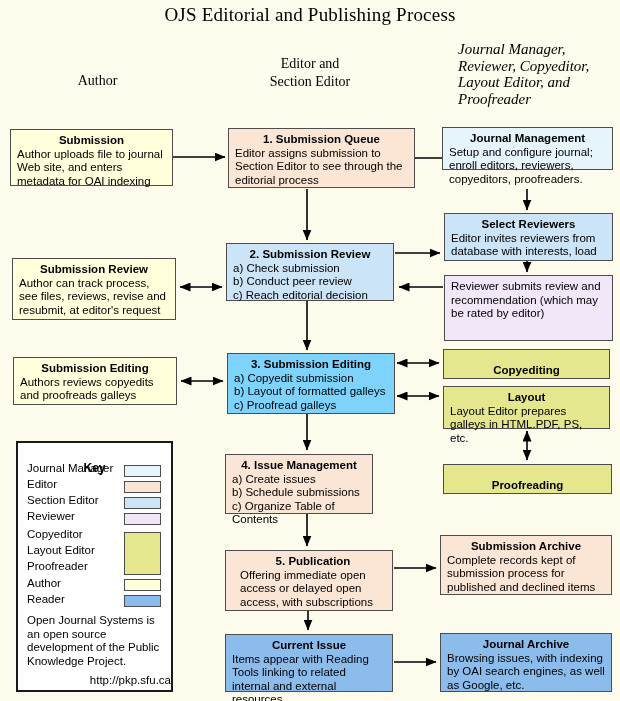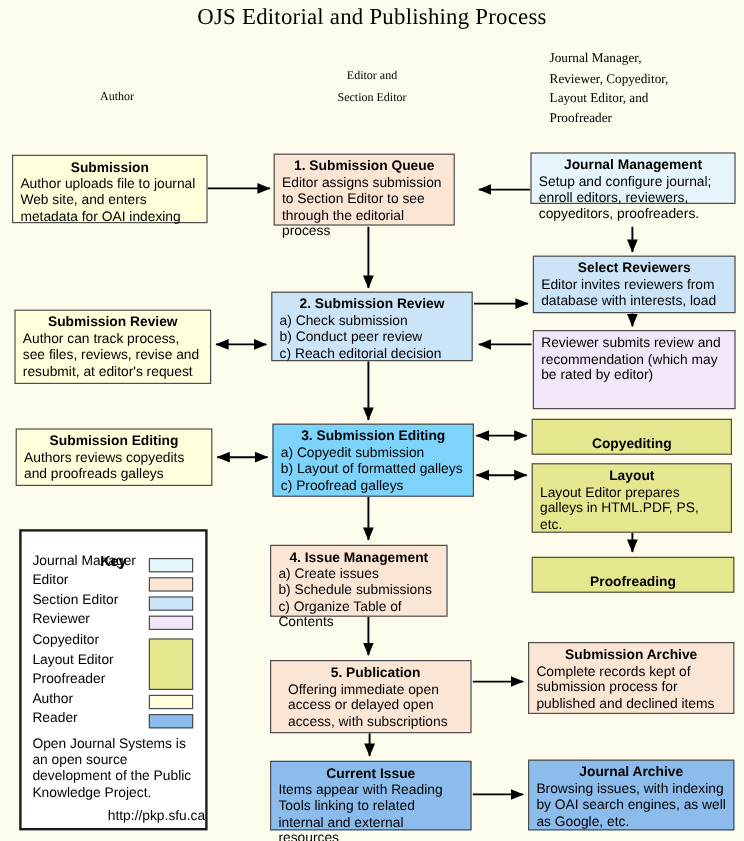--- a/index.html
+++ b/index.html
@@ -13,24 +13,24 @@
   }
   .main-title{
     position:absolute;left:0;top:4px;width:620px;
     text-align:center;
     font-family:"Liberation Serif",serif;
     font-size:19px;letter-spacing:.2px;
   }
   .col-head{
     position:absolute;
     font-family:"Liberation Serif",serif;
-    font-size:10px;line-height:18px;
+    font-size:14px;line-height:18px;
     white-space:pre-line;
   }
-  .col-head.small{font-size:11px;line-height:16.5px;}
+  .col-head.small{font-size:15px;line-height:16.5px;font-style:italic;}
   .box{
     position:absolute;box-sizing:border-box;
     border:1.5px solid #4d4d4d;
     font-size:11.5px;line-height:13.5px;
     padding:4px 6px 3px 6px;
   }
   .box-title{display:block;text-align:center;font-weight:bold;}
   .box-body{display:block;text-align:left;white-space:pre-line;}
   .title-only{display:flex;align-items:flex-start;justify-content:center;padding:14px;}
   svg.arrows{position:absolute;left:0;top:0;pointer-events:none;}
@@ -86,21 +86,21 @@
       <path d="M308,611 V630" marker-end="url(#ah)"></path>
       <path d="M394,662 H436" marker-end="url(#ah)"></path>
     </g>
   </svg>
 
   <div class="box" style="left:10px;top:129px;width:163px;height:57px;background:#FFFFDB;">
     <span class="box-title">Submission</span>
     <span class="box-body">Author uploads file to journal Web site, and enters metadata for OAI indexing</span>
   </div>
 
-  <div class="box" style="left:228px;top:128px;width:151px;height:60px;background:#FBE5D5;">
+  <div class="box" style="left:228px;top:128px;width:187px;height:60px;background:#FBE5D5;">
     <span class="box-title">1. Submission Queue</span>
     <span class="box-body">Editor assigns submission to Section Editor to see through the editorial process</span>
   </div>
 
   <div class="box" style="left:442px;top:127px;width:171px;height:43px;background:#E6F4FB;">
     <span class="box-title">Journal Management</span>
     <span class="box-body">Setup and configure journal; enroll editors, reviewers, copyeditors, proofreaders.</span>
   </div>
 
   <div class="box" style="left:444px;top:213px;width:169px;height:48px;background:#CCE4F7;">
@@ -133,21 +133,21 @@
     <span class="box-title">3. Submission Editing</span>
     <span class="box-body">a) Copyedit submission
 b) Layout of formatted galleys
 c) Proofread galleys</span>
   </div>
 
   <div class="box title-only" style="left:443px;top:349px;width:167px;height:26px;background:#E5E78F;">
     <span class="box-title">Copyediting</span>
   </div>
 
-  <div class="box" style="left:443px;top:386px;width:167px;height:58px;background:#E5E78F;">
+  <div class="box" style="left:443px;top:386px;width:167px;height:43px;background:#E5E78F;">
     <span class="box-title">Layout</span>
     <span class="box-body">Layout Editor prepares galleys in HTML.PDF, PS, etc.</span>
   </div>
 
   <div class="box title-only" style="left:443px;top:464px;width:169px;height:24px;background:#E5E78F;">
     <span class="box-title">Proofreading</span>
   </div>
 
   <div class="box" style="left:225px;top:454px;width:148px;height:60px;background:#FBE5D5;">
     <span class="box-title">4. Issue Management</span>

